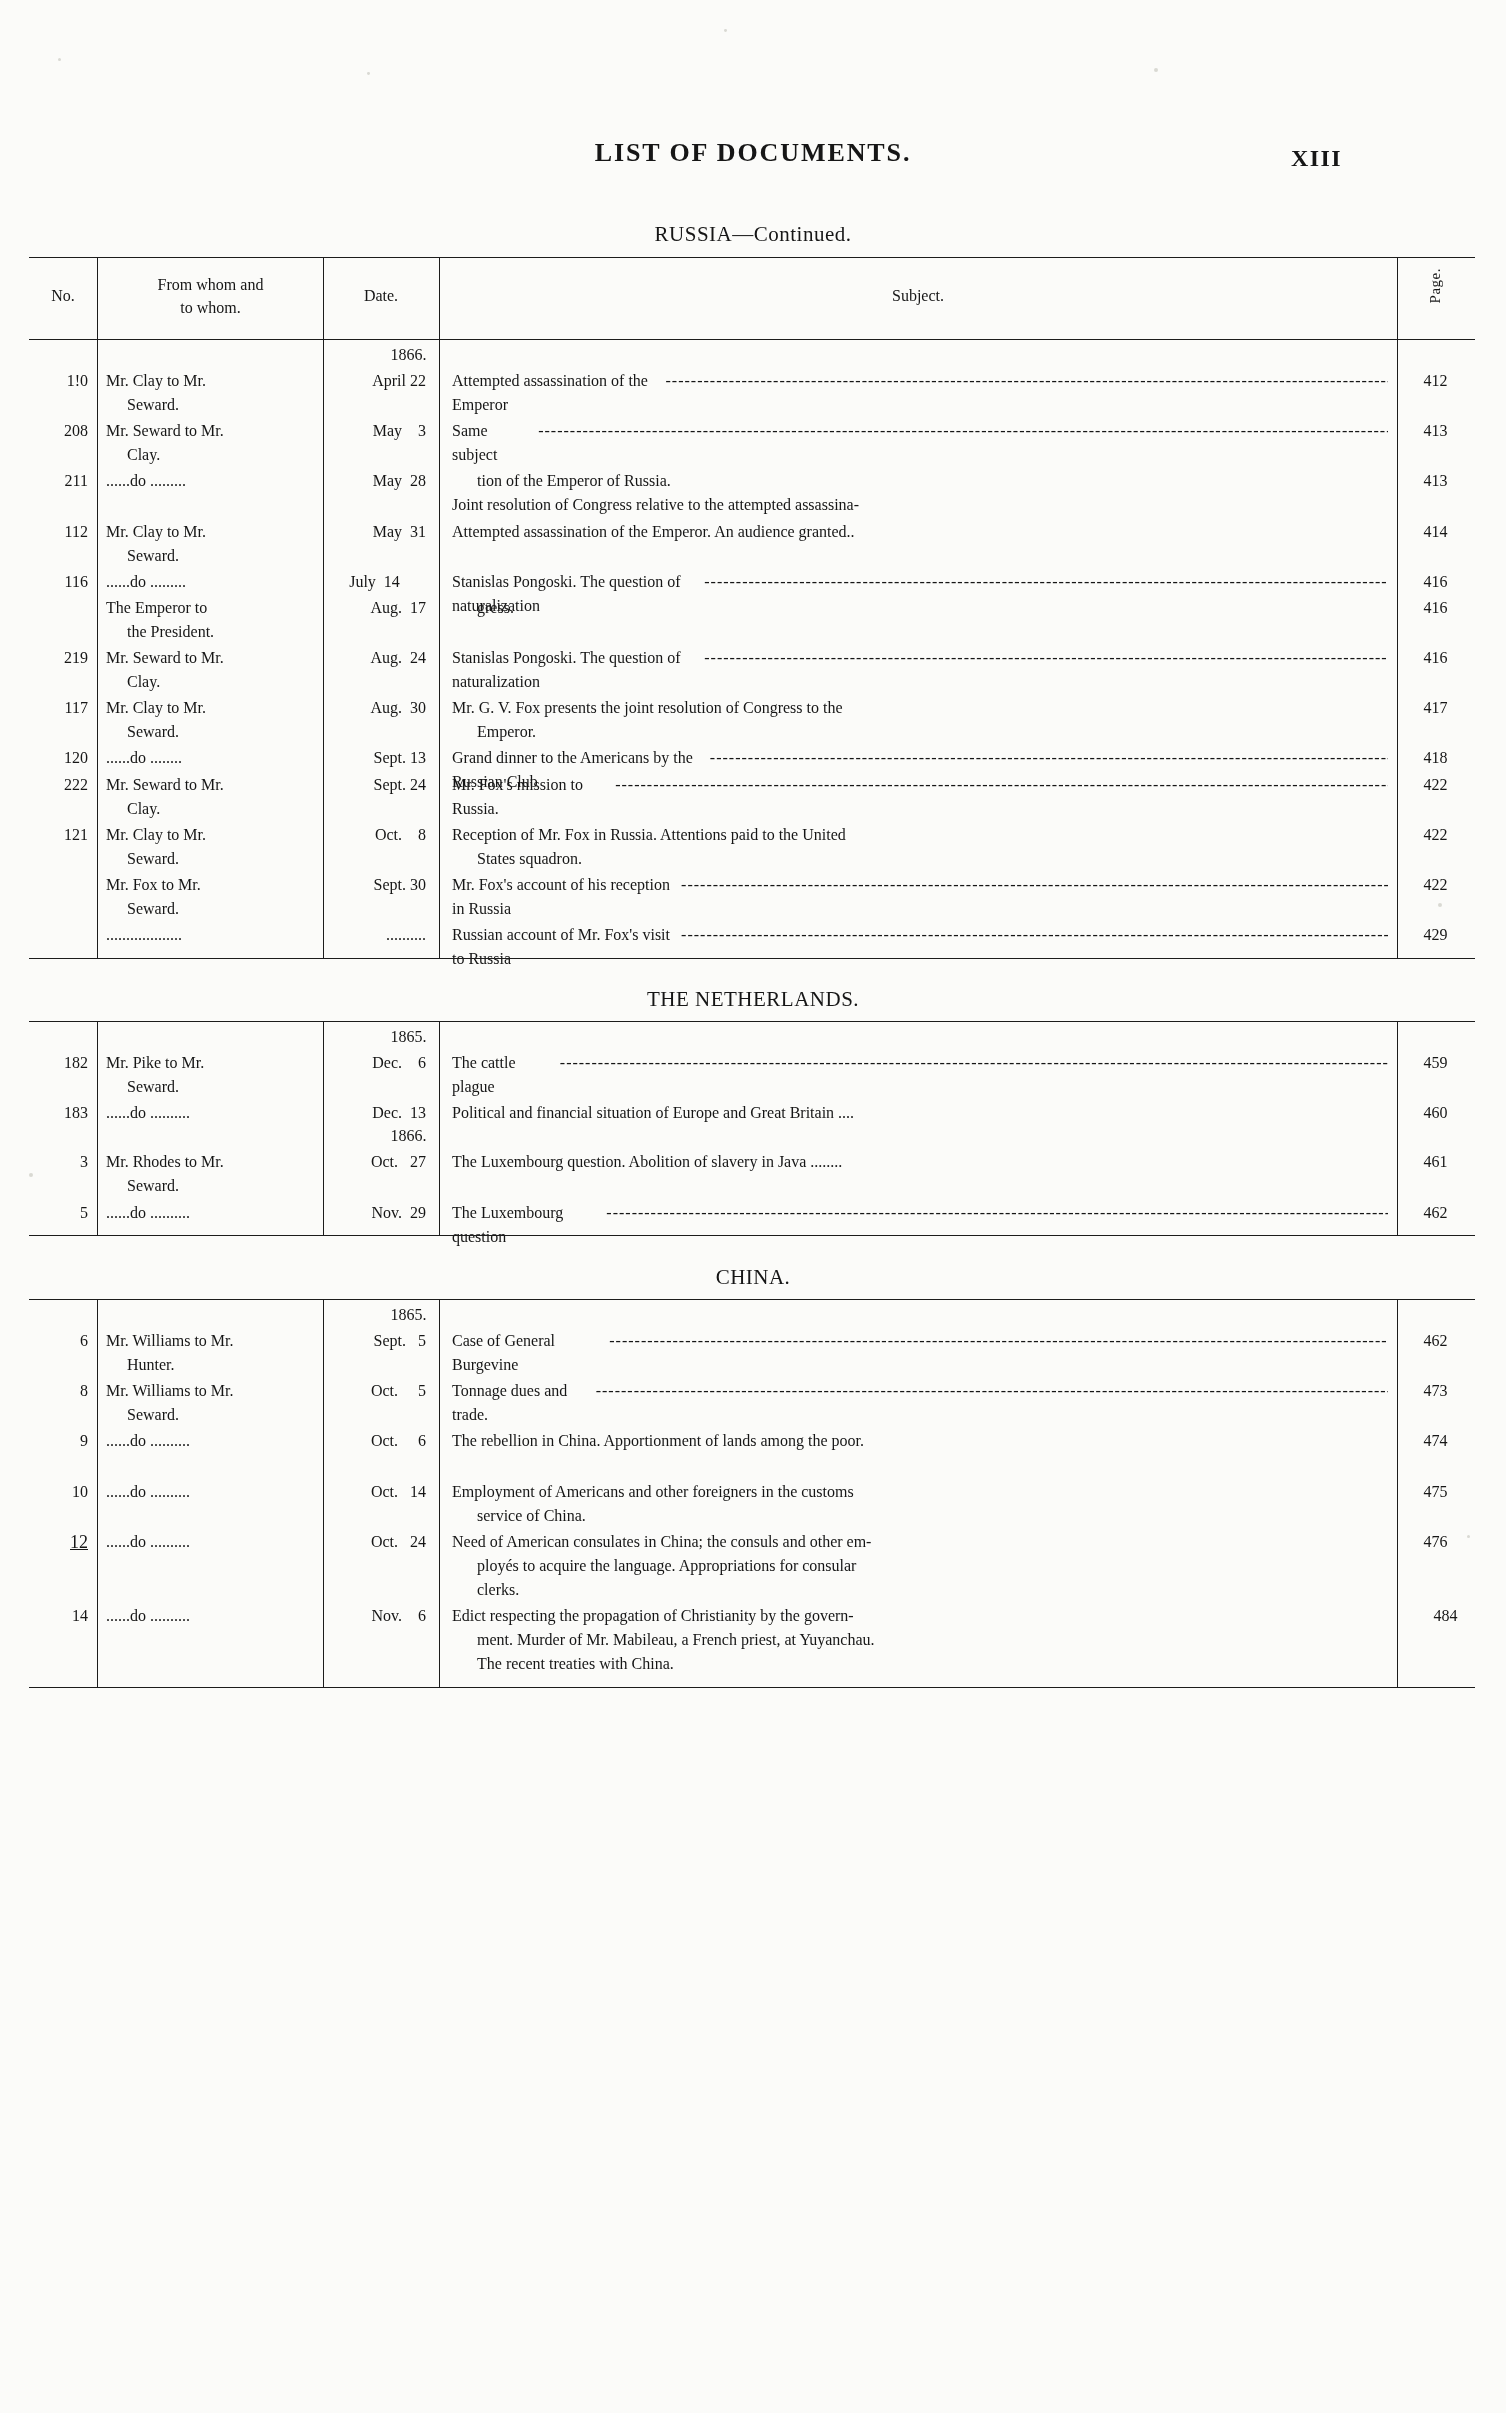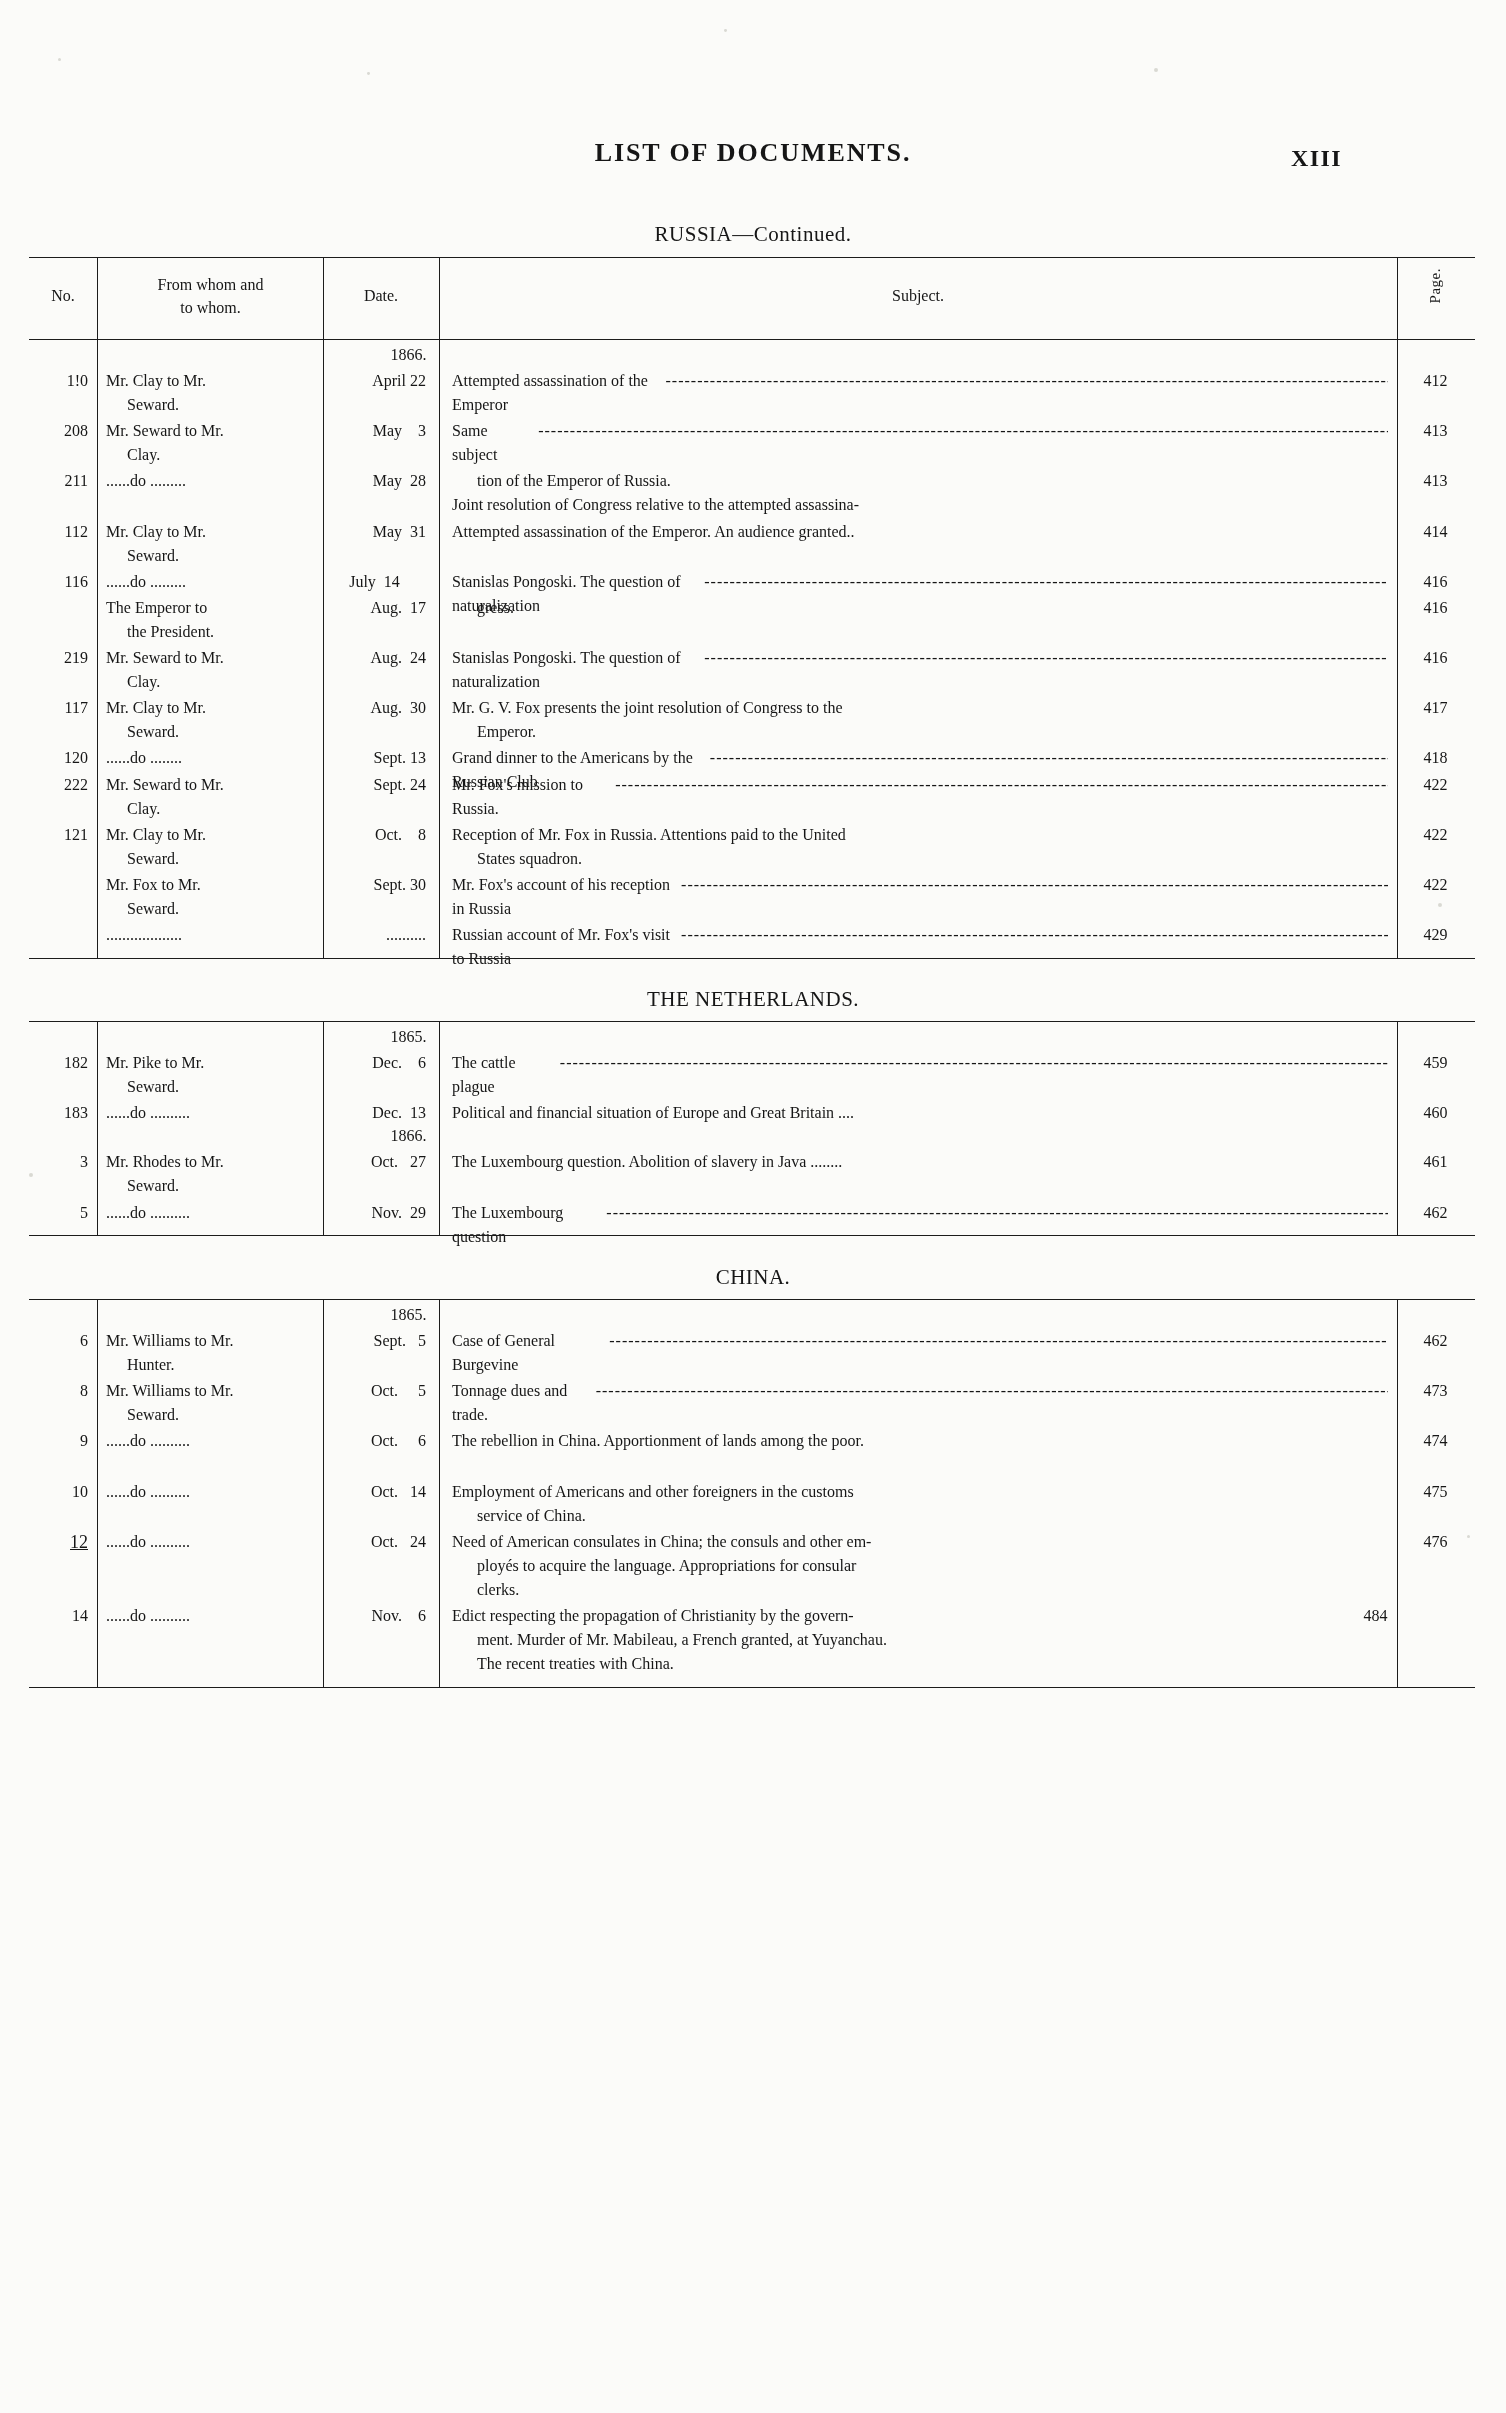--- a/index.html
+++ b/index.html
@@ -446,24 +446,24 @@
           <div style="position: absolute; left: 1368px; top: 0px; width: 77px; text-align: center; font-size: 16px; line-height: 24px;">476</div>
         </div>
         <div style="position: absolute; left: 0px; top: 305px; width: 1446px;">
           <div style="position: absolute; left: 0px; top: 0px; width: 59px; text-align: right; font-size: 16px; line-height: 24px;">14</div>
           <div style="position: absolute; left: 77px; top: 0px; width: 212px; font-size: 16px; line-height: 24px;">
             <div>......do ..........</div>
           </div>
           <div style="position: absolute; left: 294px; top: 0px; width: 103px; text-align: right; font-size: 16px; line-height: 24px; white-space: pre;">Nov.    6</div>
           <div style="position: absolute; left: 423px; top: 0px; width: 936px; font-size: 16px; line-height: 24px;">
             <div>Edict respecting the propagation of Christianity by the govern-</div>
-            <div style="padding-left: 25px;">ment.   Murder of Mr. Mabileau, a French granted, at Yuyanchau.</div>
+            <div style="padding-left: 25px;">ment.   Murder of Mr. Mabileau, a French priest, at Yuyanchau.</div>
             <div style="padding-left: 25px;">The recent treaties with China.</div>
           </div>
-          <div style="position: absolute; left: 1308px; top: 0px; width: 77px; text-align: center; font-size: 16px; line-height: 24px;">484</div>
+          <div style="position: absolute; left: 1368px; top: 0px; width: 77px; text-align: center; font-size: 16px; line-height: 24px; padding-left: 10px;">484</div>
         </div>
         <div class="hline" style="top: 388px;"></div>
         <div class="vline" style="left: 68px; top: 0px; height: 388px;"></div>
         <div class="vline" style="left: 294px; top: 0px; height: 388px;"></div>
         <div class="vline" style="left: 410px; top: 0px; height: 388px;"></div>
         <div class="vline" style="left: 1368px; top: 0px; height: 388px;"></div>
       </div>
     </div>
 
 </div>

